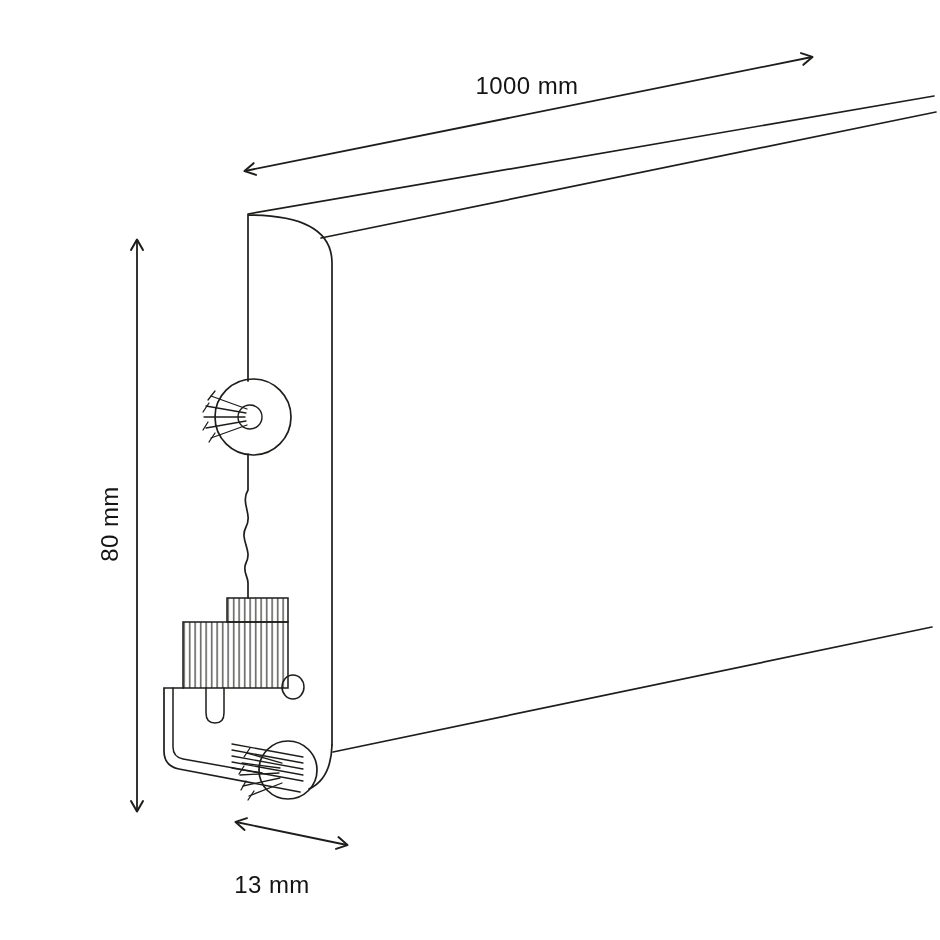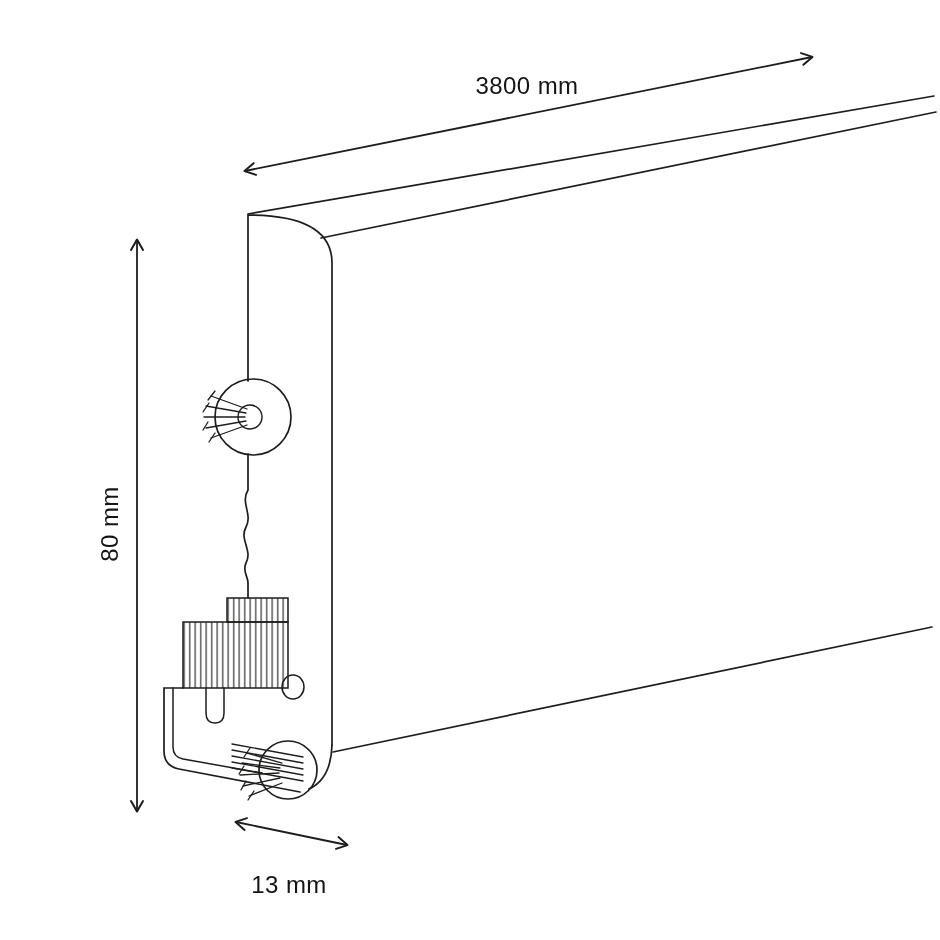--- a/index.html
+++ b/index.html
@@ -21,21 +21,21 @@
     position:absolute;
     font-size:24px;
     font-weight:500;
     letter-spacing:.4px;
     color:var(--text);
     white-space:nowrap;
     user-select:none;
   }
   .dim-length{left:527px;top:86px;transform:translate(-50%,-50%);}
   .dim-height{left:110px;top:524px;transform:translate(-50%,-50%) rotate(-90deg);}
-  .dim-depth{left:289px;top:885px;transform:translate(-50%,-50%);}
+  .dim-depth{left:272px;top:885px;transform:translate(-50%,-50%);}
 </style>
 </head>
 <body>
 
 <div class="canvas">
 
   <svg width="940" height="940" viewBox="0 0 940 940">
     <defs>
       <marker id="arrow-end" viewBox="0 0 16 16" refX="13" refY="8" markerWidth="16" markerHeight="16" markerUnits="userSpaceOnUse" orient="auto">
         <path d="M3,2 L13.5,8 L3,14" fill="none" stroke="#1d1d1b" stroke-width="2" stroke-linecap="round" stroke-linejoin="round"></path>
@@ -120,18 +120,18 @@
       </g>
     </g>
 
     <g stroke="#1d1d1b" stroke-width="1.8" fill="none">
       <line x1="245" y1="171" x2="812" y2="57" marker-start="url(#arrow-start)" marker-end="url(#arrow-end)"></line>
       <line x1="137" y1="240" x2="137" y2="811" marker-start="url(#arrow-start)" marker-end="url(#arrow-end)"></line>
       <line x1="236" y1="822" x2="347" y2="845" marker-start="url(#arrow-start)" marker-end="url(#arrow-end)"></line>
     </g>
   </svg>
 
-  <div class="dim-label dim-length">3800 mm</div>
+  <div class="dim-label dim-length">1000 mm</div>
 
   <div class="dim-label dim-height">80 mm</div>
 
   <div class="dim-label dim-depth">13 mm</div>
 </div>
 
 </body></html>

